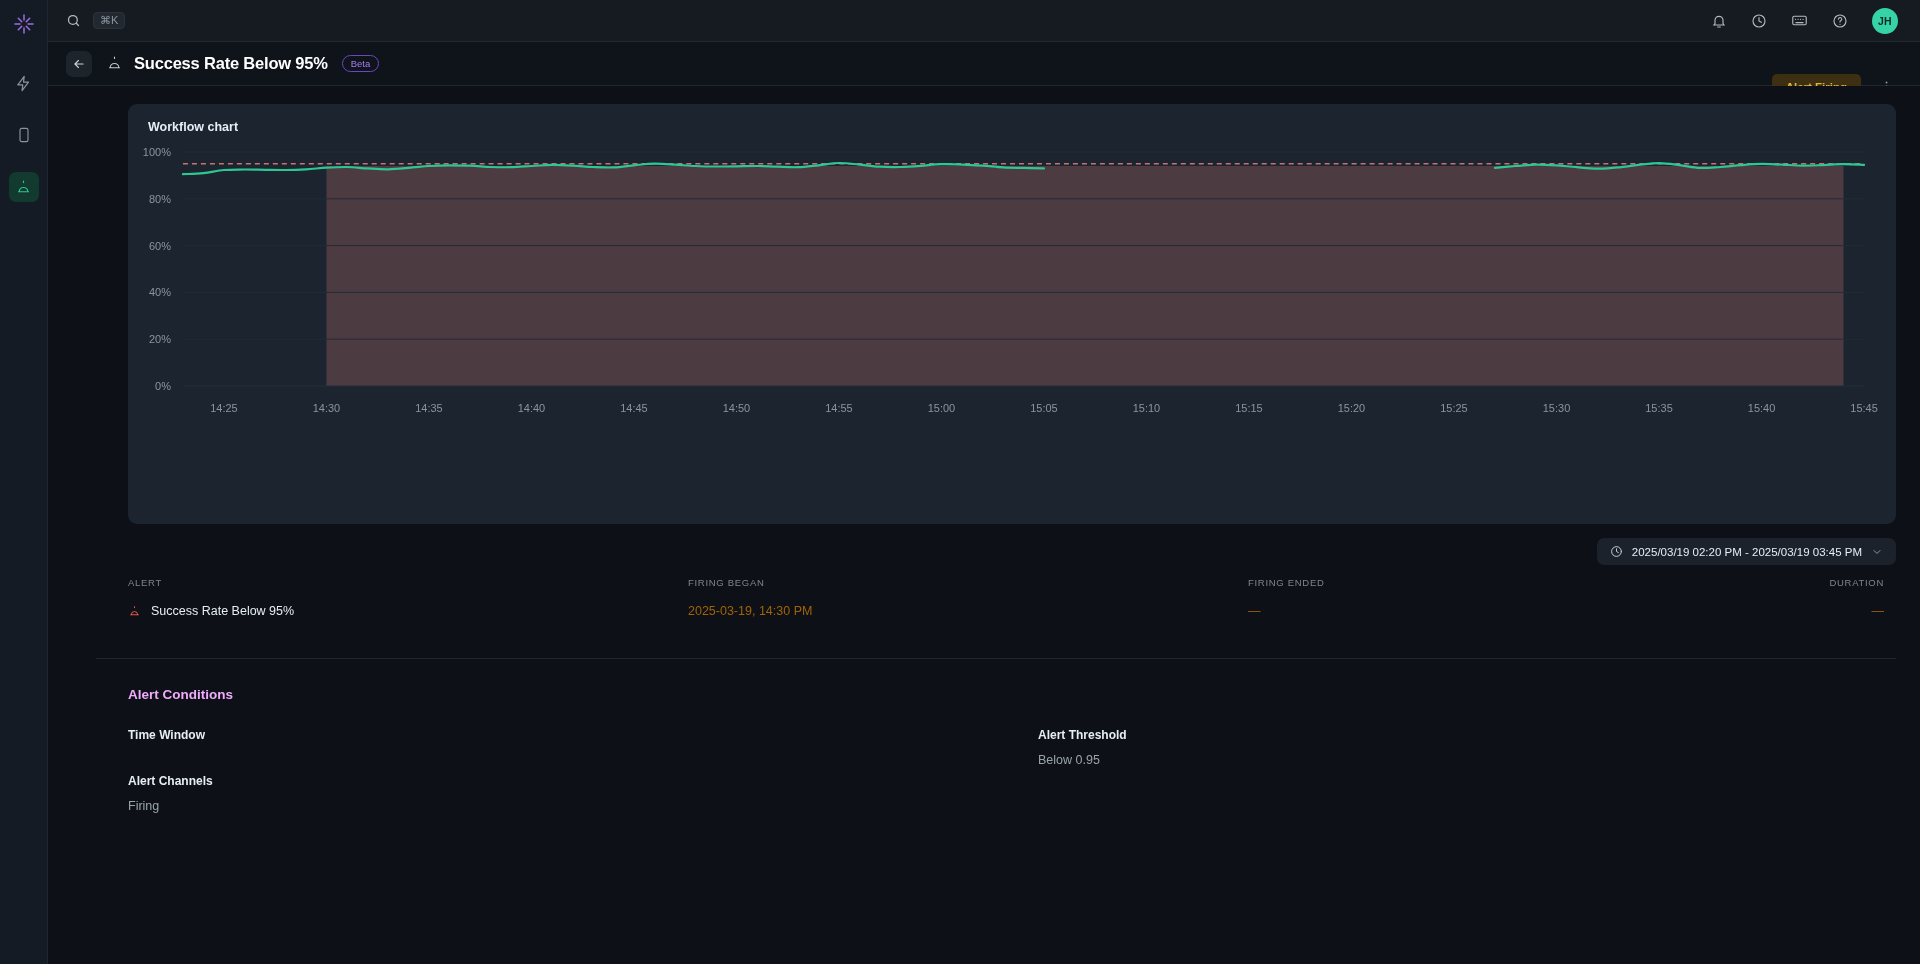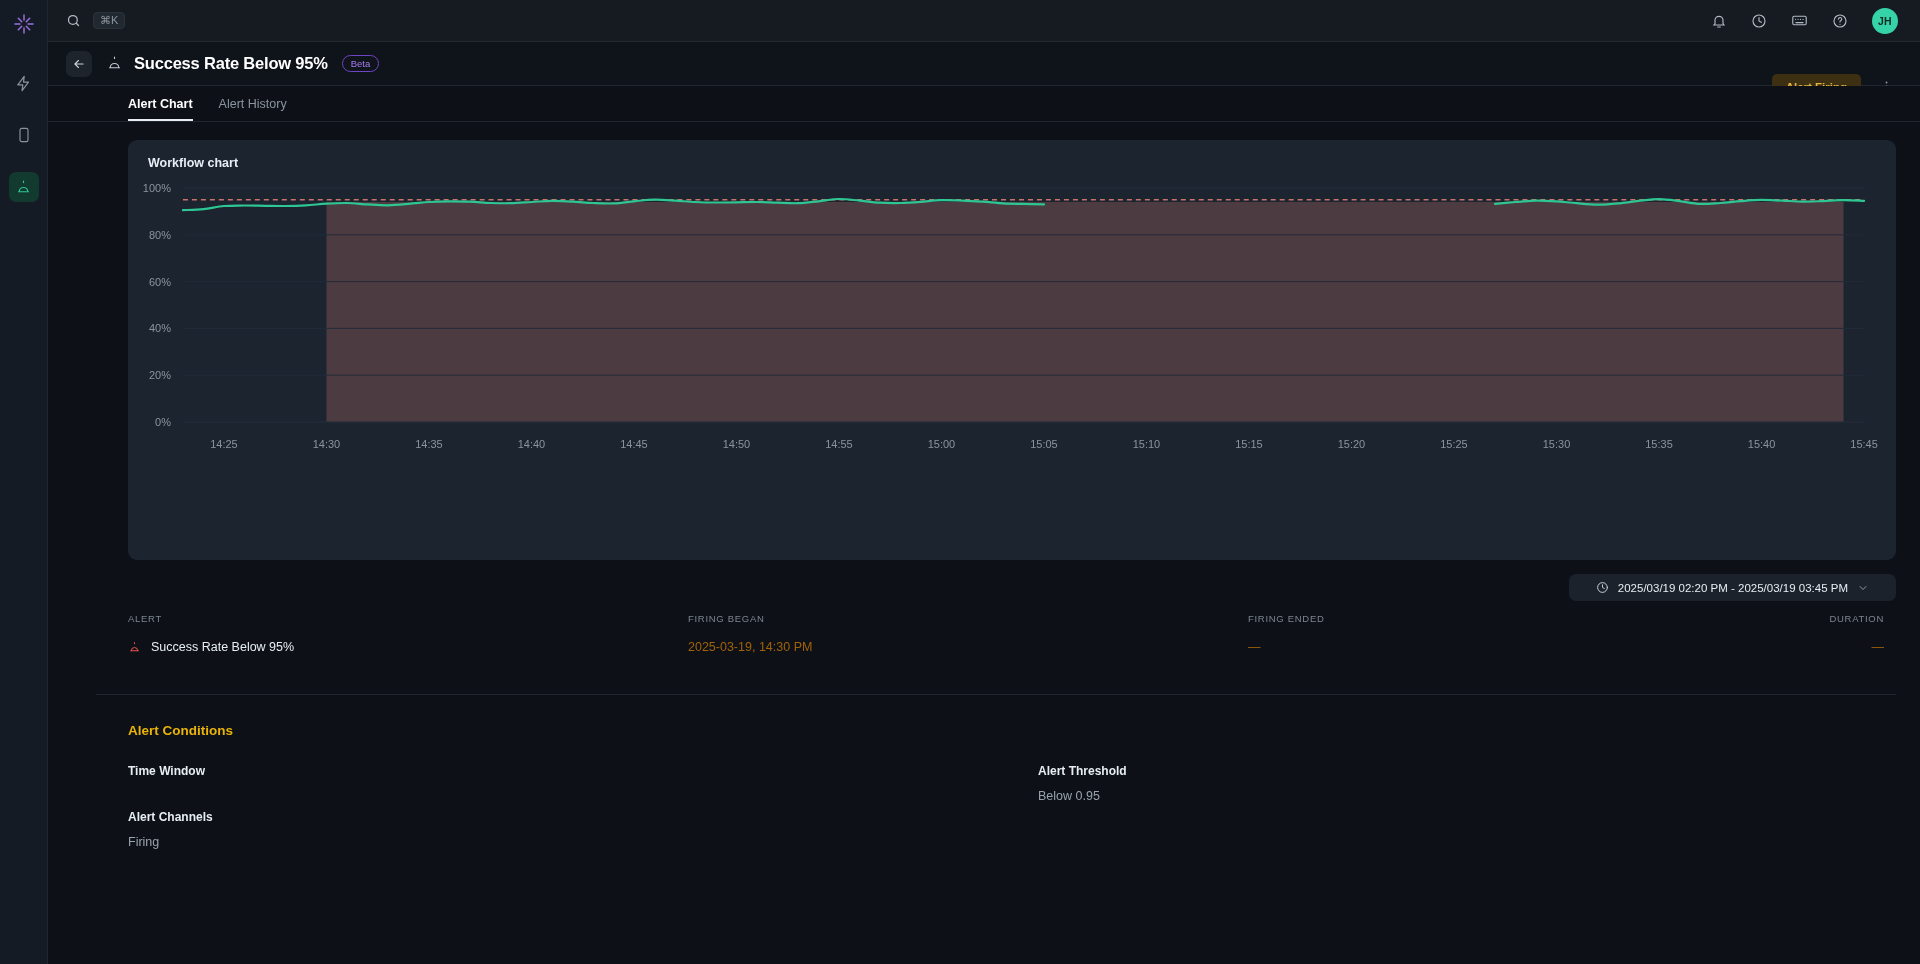--- a/index.html
+++ b/index.html
@@ -108,42 +108,42 @@
   }
   .chart-title { font-size:12.5px; font-weight:700; color:#e6edf3; padding:0 0 0 20px; }
   .chart-area { position:relative; height:278px; margin-top:10px; }
   .chart-svg { display:block; width:100%; height:278px; }
 
   
   .rangebar { display:flex; justify-content:flex-end; padding:14px 24px 0 0; }
   .rangepick {
     display:flex; align-items:center; gap:9px;
     background:#1b222c; border-radius:7px;
-    padding:7px 27px; font-size:11.5px; color:#e6edf3;
+    padding:7px 13px; font-size:11.5px; color:#e6edf3;
     cursor:pointer;
   }
   .rangepick .chev { color:#9198a1; display:flex; }
 
   
   .table { margin:12px 24px 0 80px; }
   .trow { display:flex; }
   .c1 { width:560px; flex:0 0 560px; }
   .c2 { width:560px; flex:0 0 560px; }
   .c3 { width:560px; flex:0 0 560px; }
   .c4 { flex:1; text-align:right; padding-right:12px; }
   .th { font-size:9.5px; letter-spacing:.7px; color:#7d8590; text-transform:uppercase; }
   .thead { padding-bottom:16px; }
   .td { font-size:12.5px; color:#e6edf3; display:flex; align-items:center; gap:10px; }
   .td.muted { color:#a16207; }
   .siren { color:#f0544c; display:flex; }
   .divider { border-bottom:1px solid #20262f; margin:40px 24px 0 48px; }
 
   
   .cond { padding:28px 24px 0 80px; }
-  .cond-h { font-size:13.5px; font-weight:700; color:#eab308; }
+  .cond-h { font-size:13.5px; font-weight:700; color:#f0abfc; }
   .cond-grid { display:flex; margin-top:26px; }
   .cond-col { width:910px; flex:0 0 910px; }
   .cond-lbl { font-size:12px; font-weight:700; color:#e6edf3; }
   .cond-val { font-size:12.5px; color:#9aa3ad; margin-top:11px; }
   .cond-block + .cond-block { margin-top:32px; }
 </style>
 </head>
 <body>
 
 <div class="app">
@@ -233,24 +233,20 @@
         <span class="dots">
           <svg width="15" height="15" viewBox="0 0 24 24" fill="currentColor">
             <circle cx="12" cy="5.5" r="1.5"></circle>
               <circle cx="12" cy="12" r="1.5"></circle>
               <circle cx="12" cy="18.5" r="1.5"></circle>
           </svg>
         </span>
       </div>
     </div>
 
-    <div class="tabs">
-      <div class="tab active">Alert Chart</div>
-      <div class="tab">Alert History</div>
-    </div>
 
     <div class="body">
 
       <div class="chart-card">
         <div class="chart-title">Workflow chart</div>
         <div class="chart-area">
           <svg class="chart-svg" id="chart-svg" viewBox="0 0 1770 278" preserveAspectRatio="none">
               <rect x="198.6707317073171" y="22" width="1518.8048780487804" height="220" fill="#4c3b40"></rect>
               <line x1="55" y1="242" x2="1738" y2="242" stroke="#222c38" stroke-width="1"></line>
               <text x="43" y="246" text-anchor="end" fill="#8b949e" font-size="11" font-family="&quot;Liberation Sans&quot;, sans-serif">0%</text>

